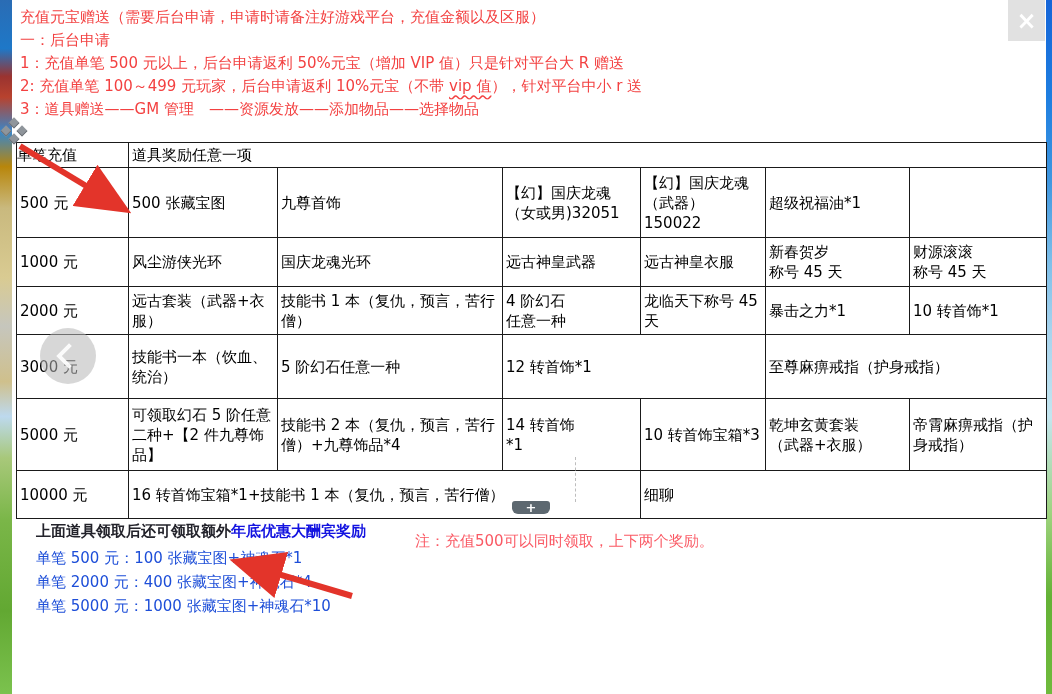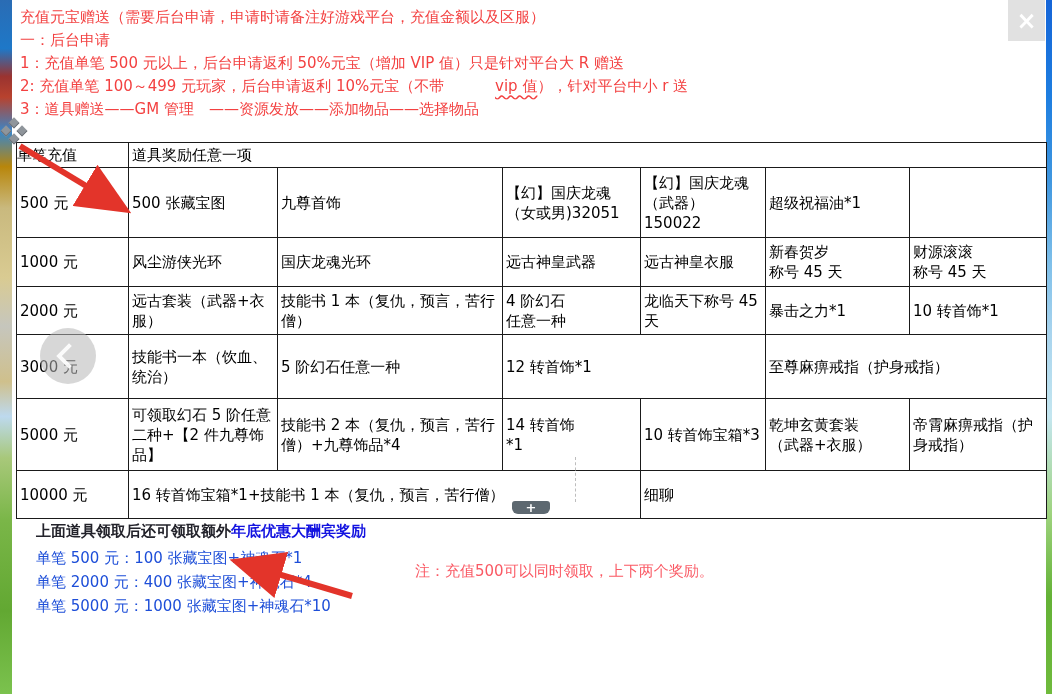--- a/index.html
+++ b/index.html
@@ -29,21 +29,21 @@
     position:absolute;left:996px;top:0;width:37px;height:41px;
     background:#e1e1e1;display:flex;align-items:center;justify-content:center;
     cursor:pointer;
   }
   .close-btn .x{color:#ffffff;font-size:24px;font-weight:bold;line-height:1;}
 
   .top-notes{
     position:absolute;left:8px;top:6px;width:980px;
     color:#f34141;font-size:15px;line-height:23px;white-space:nowrap;
   }
-  .wavy{text-decoration:underline wavy #f34141;text-underline-offset:3px;margin-left:46px;}
+  .wavy{text-decoration:underline wavy #f34141;text-underline-offset:3px;}
 
   table.rewards{
     position:absolute;left:4px;top:142px;width:1030px;
     border-collapse:collapse;table-layout:fixed;
     font-size:15px;color:#000;
   }
   table.rewards td{
     border:1px solid #1a1a1a;text-align:left;vertical-align:middle;
     padding:1px 3px;line-height:20px;white-space:pre-line;overflow:hidden;
   }
@@ -63,21 +63,21 @@
     border-left:1px dashed #bdbdbd;
   }
 
   .bottom-block{position:absolute;left:24px;top:522px;width:420px;}
   .bottom-block .lead{font-size:15px;font-weight:bold;line-height:18px;white-space:nowrap;}
   .lead-dark{color:#23232b;}
   .lead-link{color:#1313e0;}
   .bottom-lines{margin-top:6px;font-size:15px;color:#1d4ed8;line-height:24px;white-space:nowrap;}
 
   .note-pink{
-    position:absolute;left:403px;top:562px;
+    position:absolute;left:403px;top:532px;
     color:#fa5964;font-size:15px;white-space:nowrap;
   }
 
   
   .move-icon{position:absolute;left:2px;top:119px;width:24px;height:24px;cursor:move;}
   .move-icon i{
     position:absolute;width:8px;height:8px;background:#8f959b;
     transform:rotate(45deg);box-shadow:inset -1px -1px 0 #6d7277;
   }
   .move-icon i:nth-child(1){left:8px;top:0;}

